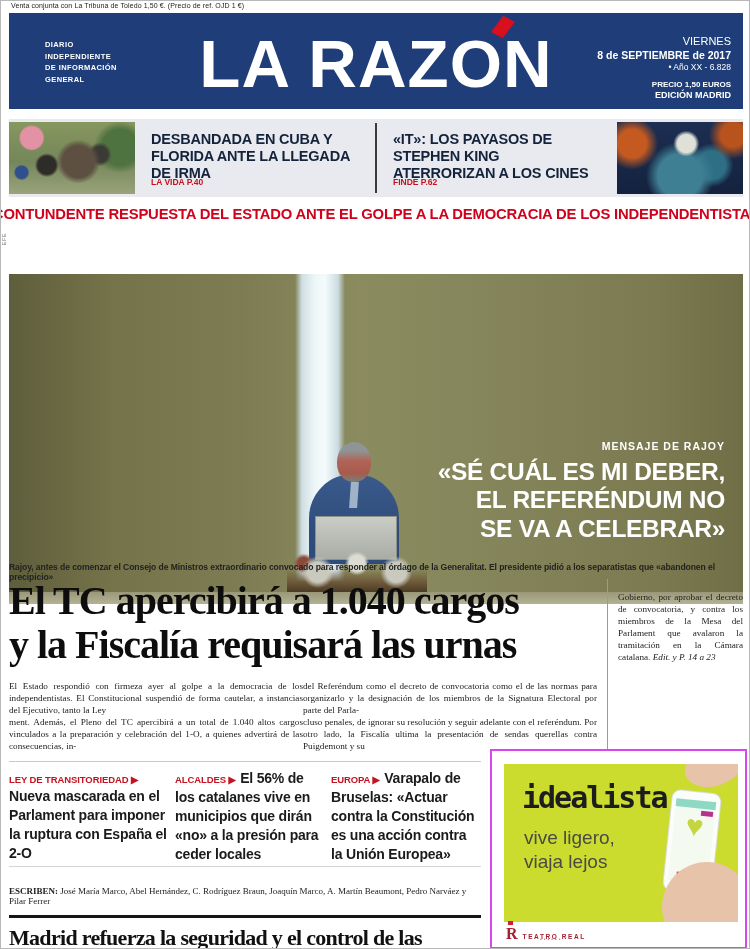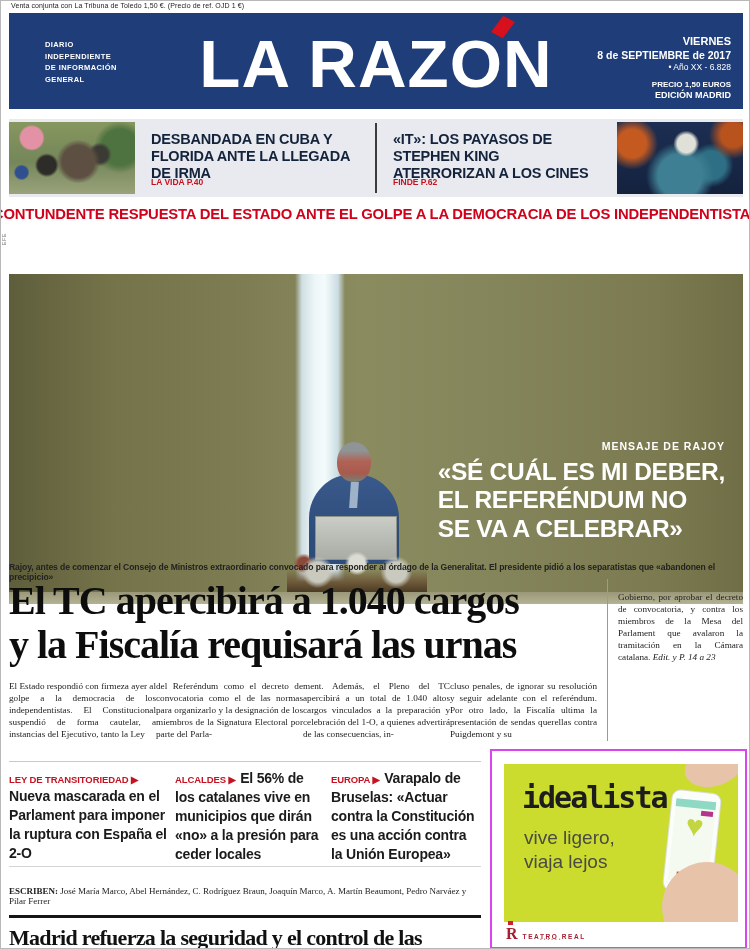--- a/index.html
+++ b/index.html
@@ -9,21 +9,21 @@
   .topbar{position:absolute;left:10px;top:1px;width:730px;font-size:7px;color:#222;letter-spacing:.1px;}
   
   .masthead{position:absolute;left:8px;top:12px;width:734px;height:96px;background:#1f3d78;color:#fff;}
   .tagline{position:absolute;left:36px;top:26px;font-size:7.5px;font-weight:bold;line-height:1.55;letter-spacing:.4px;}
   .brand{position:absolute;left:0;right:0;top:8px;text-align:center;font-weight:bold;font-size:66px;
          letter-spacing:1px;transform:scaleX(1.02);line-height:86px;white-space:nowrap;}
   .o-wrap{position:relative;display:inline-block;}
   .o-accent{position:absolute;top:-4px;right:-6px;width:13px;height:20px;background:#d6101c;
             transform:rotate(28deg) skewX(-8deg);}
   .mast-right{position:absolute;right:12px;top:22px;text-align:right;line-height:1.25;}
-  .m-day{font-size:11px;font-weight:bold;}
+  .m-day{font-size:11px;font-weight:normal;}
   .m-date{font-size:10.5px;font-weight:bold;}
   .m-issue{font-size:8.5px;}
   .m-price{font-size:8px;font-weight:bold;margin-top:7px;}
   .m-edition{font-size:9px;font-weight:bold;}
   
   .teasers{position:absolute;left:8px;top:118px;width:734px;height:78px;background:#e9eaef;display:flex;}
   .t-img{width:126px;height:72px;margin:3px 0 0 0;}
   .img-cuba{background:
     radial-gradient(circle at 18% 22%, #e391a4 0 11px, rgba(227,145,164,0) 13px),
     radial-gradient(circle at 10% 70%, #2f4f8f 0 6px, rgba(47,79,143,0) 8px),
@@ -64,31 +64,31 @@
      background:
       radial-gradient(circle at 50% 30%, #dcdcd2 0 8px, rgba(220,220,210,0) 12px),
       radial-gradient(circle at 22% 45%, #c9c9be 0 10px, rgba(201,201,190,0) 16px),
       radial-gradient(circle at 78% 45%, #c9c9be 0 10px, rgba(201,201,190,0) 16px),
       radial-gradient(circle at 12% 30%, #8a4a3a 0 6px, rgba(138,74,58,0) 10px),
       linear-gradient(180deg,rgba(0,0,0,0) 40%,#6e5a3a 62%,#4a3a24 80%,#777454 100%);}
   .desk{position:absolute;left:0;top:318px;width:734px;height:12px;background:linear-gradient(180deg,#9a9878,#b3b294);}
   .credit-efe{position:absolute;left:0px;top:232px;writing-mode:vertical-rl;transform:rotate(180deg);
      font-size:5.5px;color:#777;letter-spacing:.5px;}
   .photo-kicker{position:absolute;right:18px;top:166px;font-size:10.5px;font-weight:bold;color:#fff;letter-spacing:1px;text-align:right;}
-  .quote{position:absolute;right:18px;top:184px;color:#fff;font-weight:bold;
+  .quote{position:absolute;right:18px;top:184px;text-align:right;color:#fff;font-weight:bold;
      font-size:24.5px;line-height:1.16;letter-spacing:-.3px;}
   .subquote{position:absolute;right:18px;top:284px;text-align:right;color:#f2f4ea;font-size:13.5px;line-height:1.3;}
   
   .caption{position:absolute;left:8px;top:561px;width:734px;font-size:8.6px;font-weight:bold;color:#222;letter-spacing:-.1px;}
   
   .main-row{position:absolute;left:8px;top:578px;width:734px;display:flex;}
   .main-left{width:588px;padding-right:10px;}
   .headline{font-family:"Liberation Serif",serif;font-weight:bold;color:#0d0d0d;
      font-size:40px;line-height:44px;letter-spacing:-1px;}
-  .bodycols{display:grid;grid-template-columns:repeat(4,1fr);margin-top:14px;}
+  .bodycols{display:grid;grid-template-columns:repeat(2,1fr);margin-top:14px;}
   .bodycol,.col5{font-family:"Liberation Serif",serif;font-size:9.2px;line-height:1.3;color:#1c1c1c;text-align:justify;}
   .main-right{flex:1;border-left:1px solid #9a9a9a;padding-left:10px;}
   .sidebar-head{font-size:16px;color:#111;line-height:1.24;letter-spacing:-.2px;}
   .col5{margin-top:13px;}
   .edit-ref{font-style:italic;}
   
   .lower{position:absolute;left:8px;top:760px;width:472px;}
   .rule-light{height:1px;background:#c9c9c9;}
   .briefs{display:grid;grid-template-columns:158px 148px 150px;column-gap:8px;padding-top:7px;min-height:92px;}
   .brief-kicker{font-size:9.5px;font-weight:bold;color:#c41220;letter-spacing:-.1px;}

